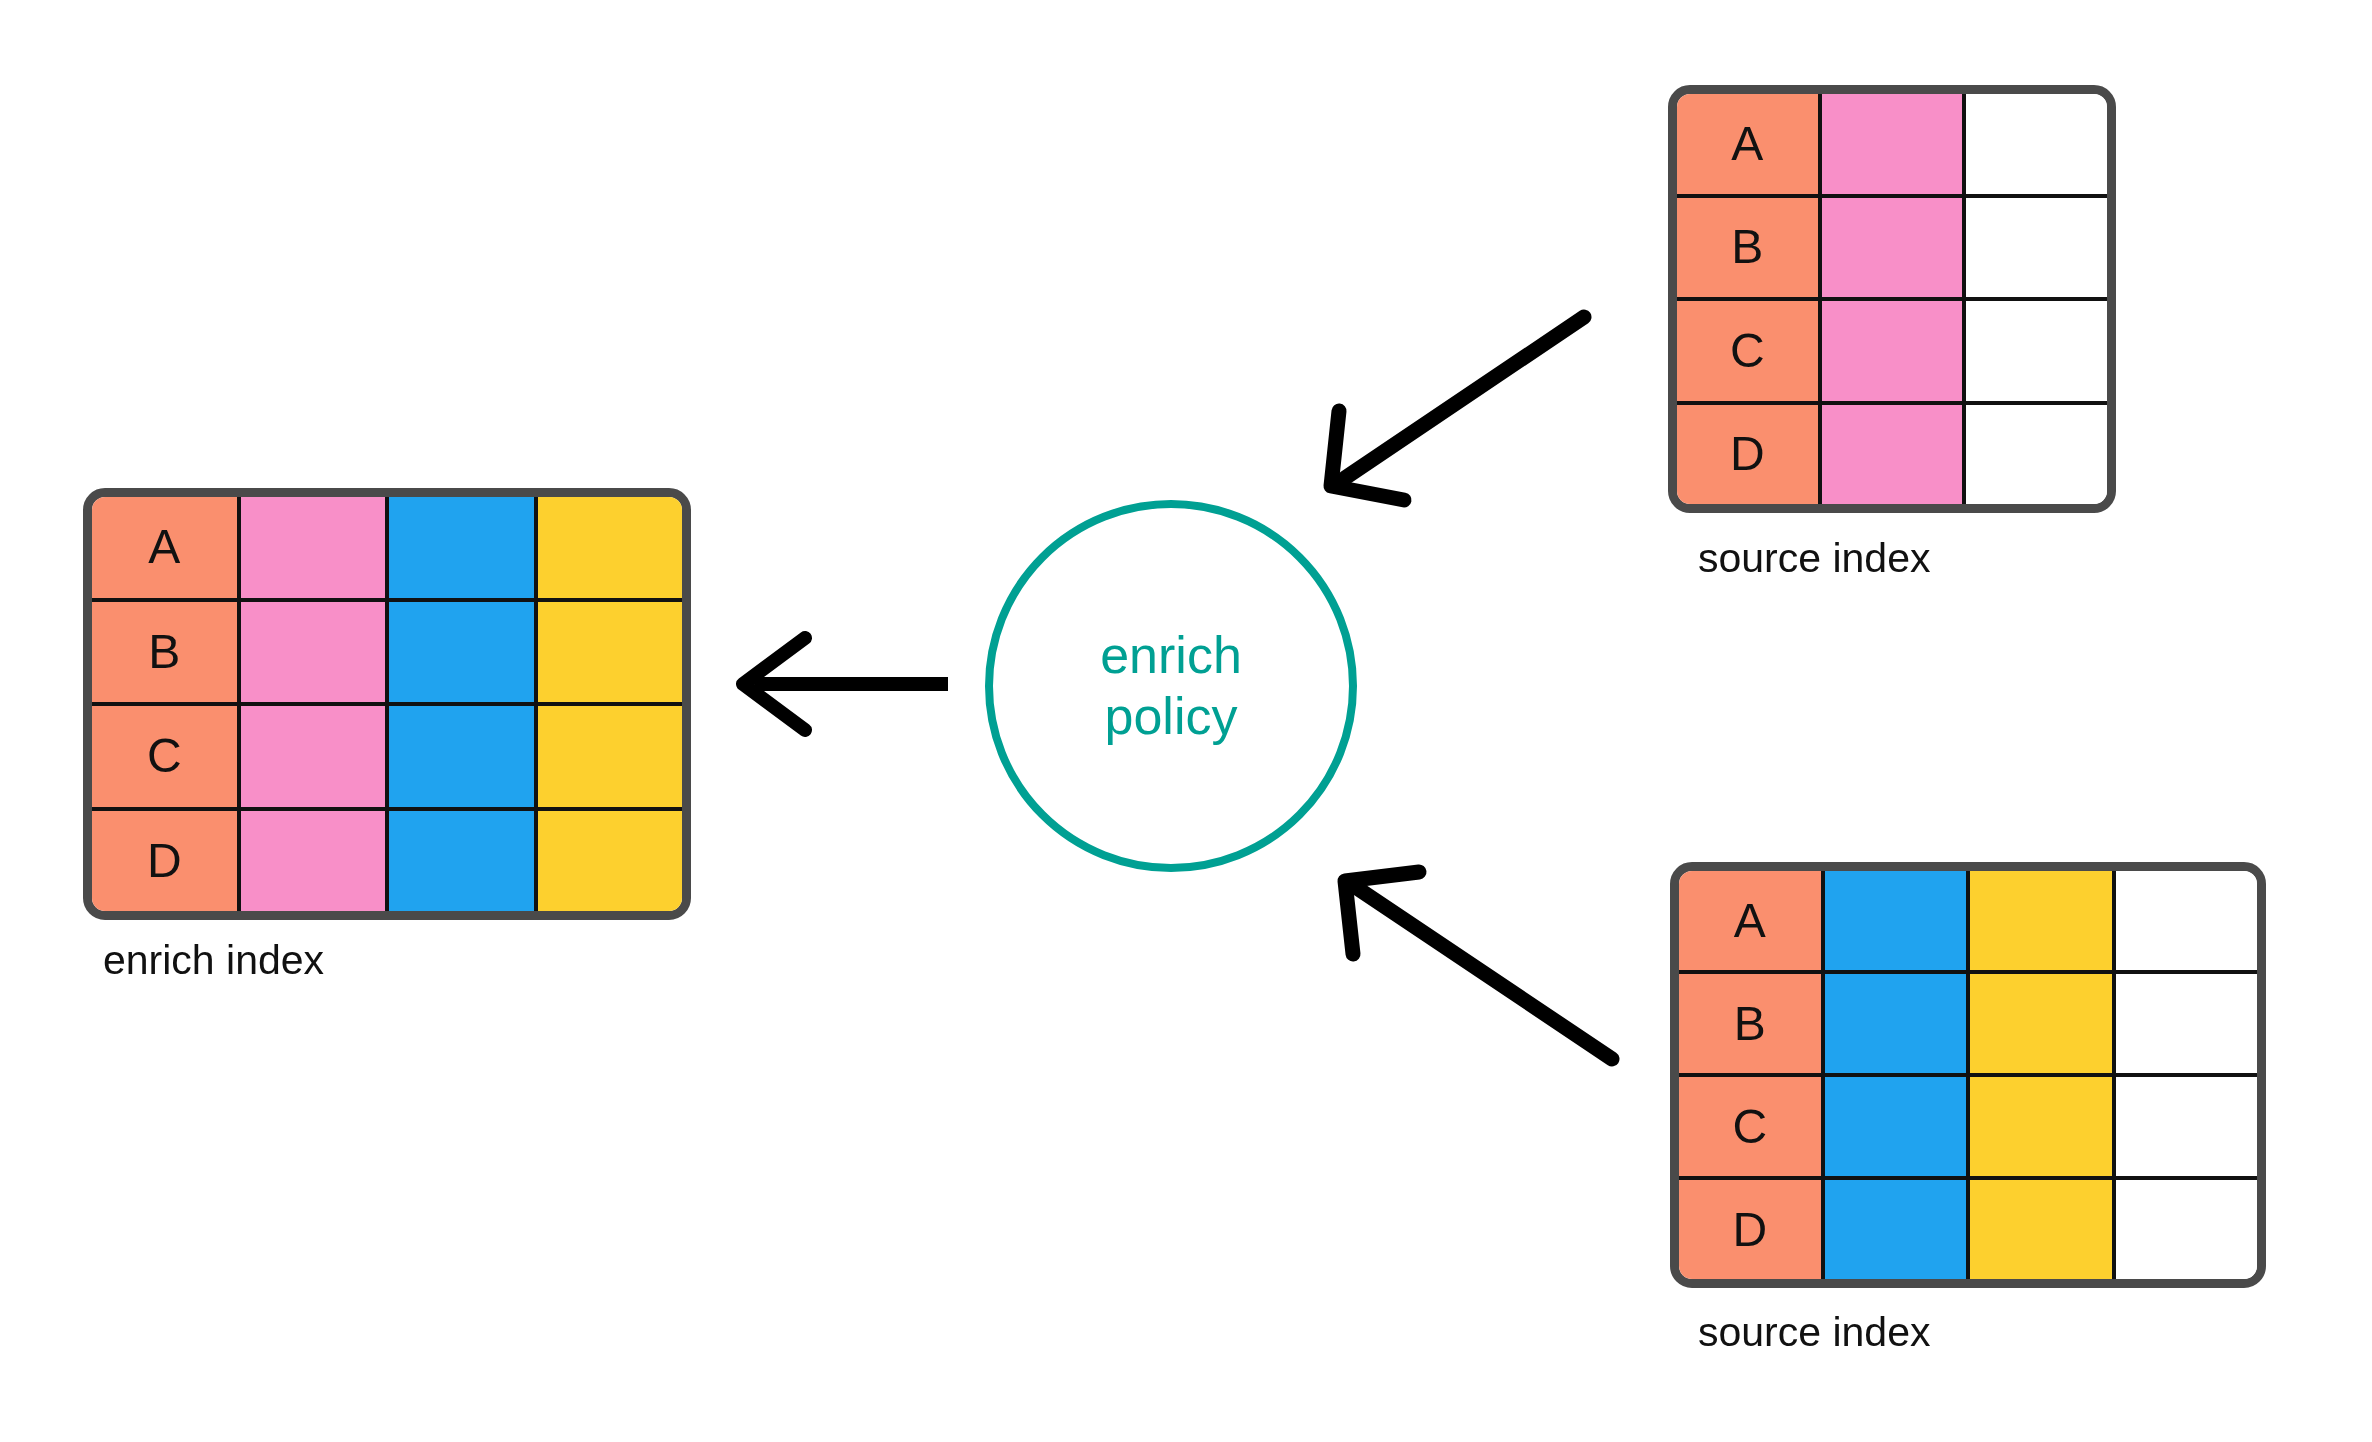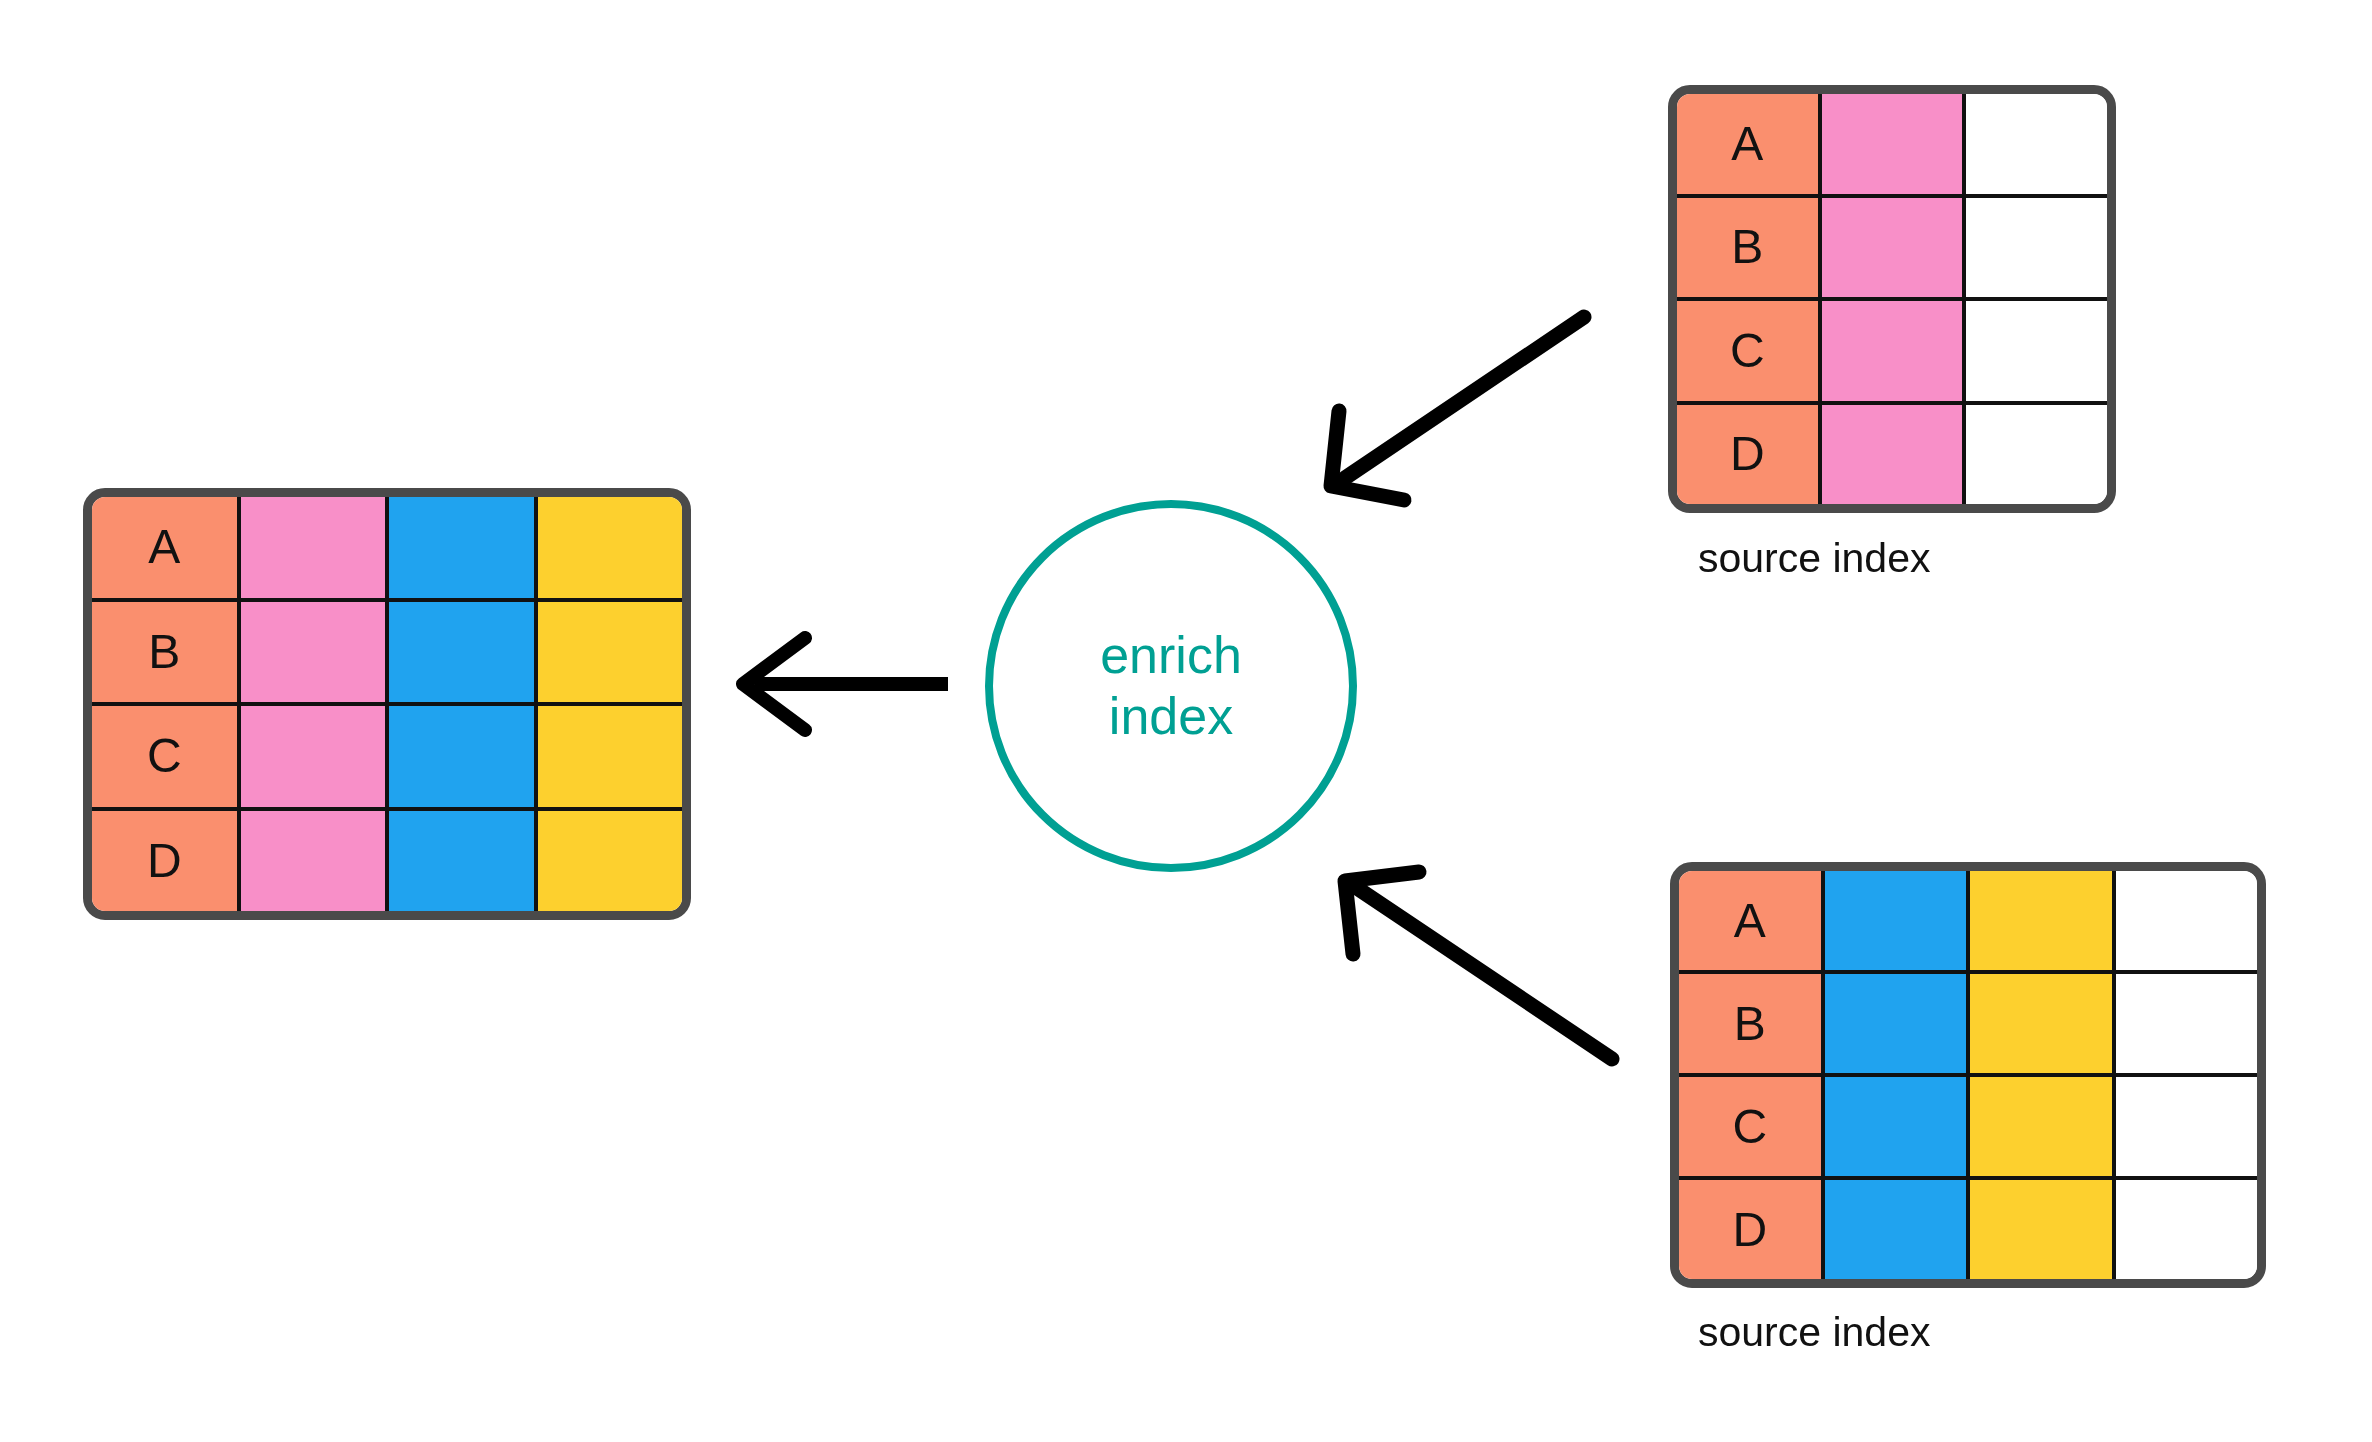--- a/index.html
+++ b/index.html
@@ -137,20 +137,21 @@
     <div class="table-row">
       <div class="cell fill-orange">
         <span class="cell-key">D</span>
       </div>
       <div class="cell fill-pink"></div>
       <div class="cell fill-blue"></div>
       <div class="cell fill-yellow"></div>
     </div>
   </div>
 
+  <div class="caption" style="left:103px; top:940px;">enrich index</div>
 
   <div class="index-table" id="source-index-top-table" style="left:1668px; top:85px; width:448px; height:428px;">
 
     <div class="table-row">
       <div class="cell fill-orange">
         <span class="cell-key">A</span>
       </div>
       <div class="cell fill-pink"></div>
       <div class="cell fill-white"></div>
     </div>
@@ -218,21 +219,21 @@
       <div class="cell fill-blue"></div>
       <div class="cell fill-yellow"></div>
       <div class="cell fill-white"></div>
     </div>
   </div>
 
   <div class="caption" style="left:1698px; top:1312px;">source index</div>
 
   <div class="policy-circle" style="left:985px; top:500px; width:372px; height:372px;">
     <div class="policy-label">enrich</div>
-    <div class="policy-label">index</div>
+    <div class="policy-label">policy</div>
   </div>
 
   <svg id="arrows" viewBox="0 0 2372 1442">
 
     <g>
       <line x1="948" y1="684" x2="755" y2="684" stroke="#000000" stroke-width="14" stroke-linecap="butt"></line>
       <polyline points="805,638 743,684 805,730" fill="none" stroke="#000000" stroke-width="14" stroke-linecap="round" stroke-linejoin="round"></polyline>
     </g>
 
     <g>

